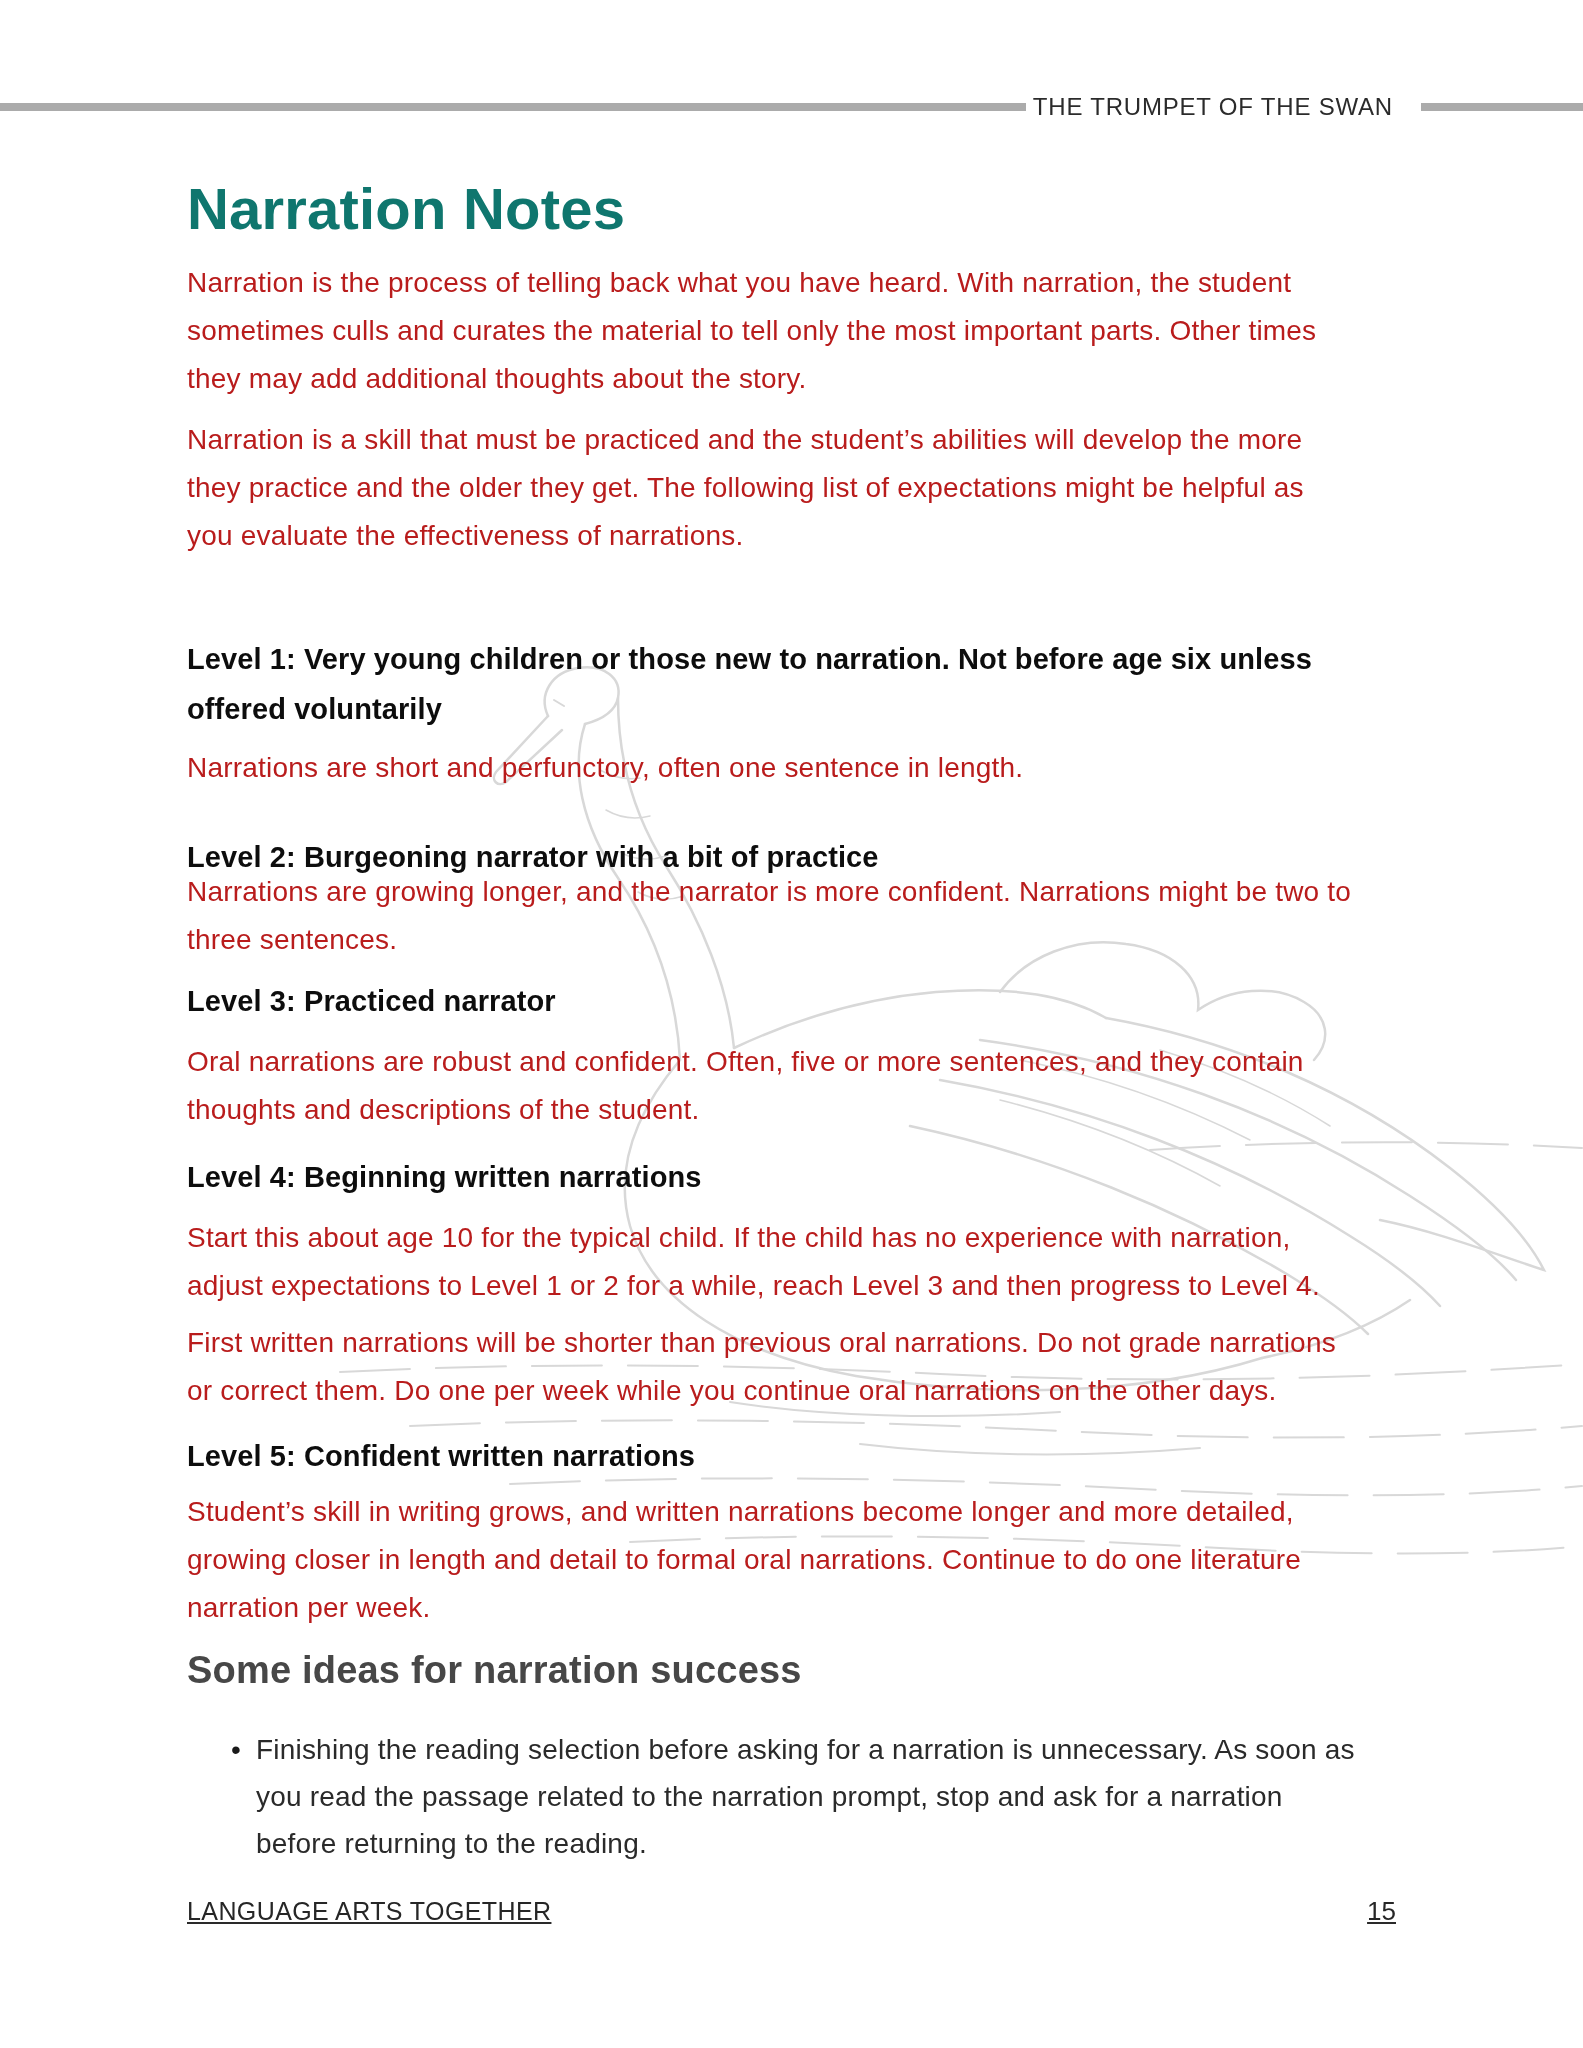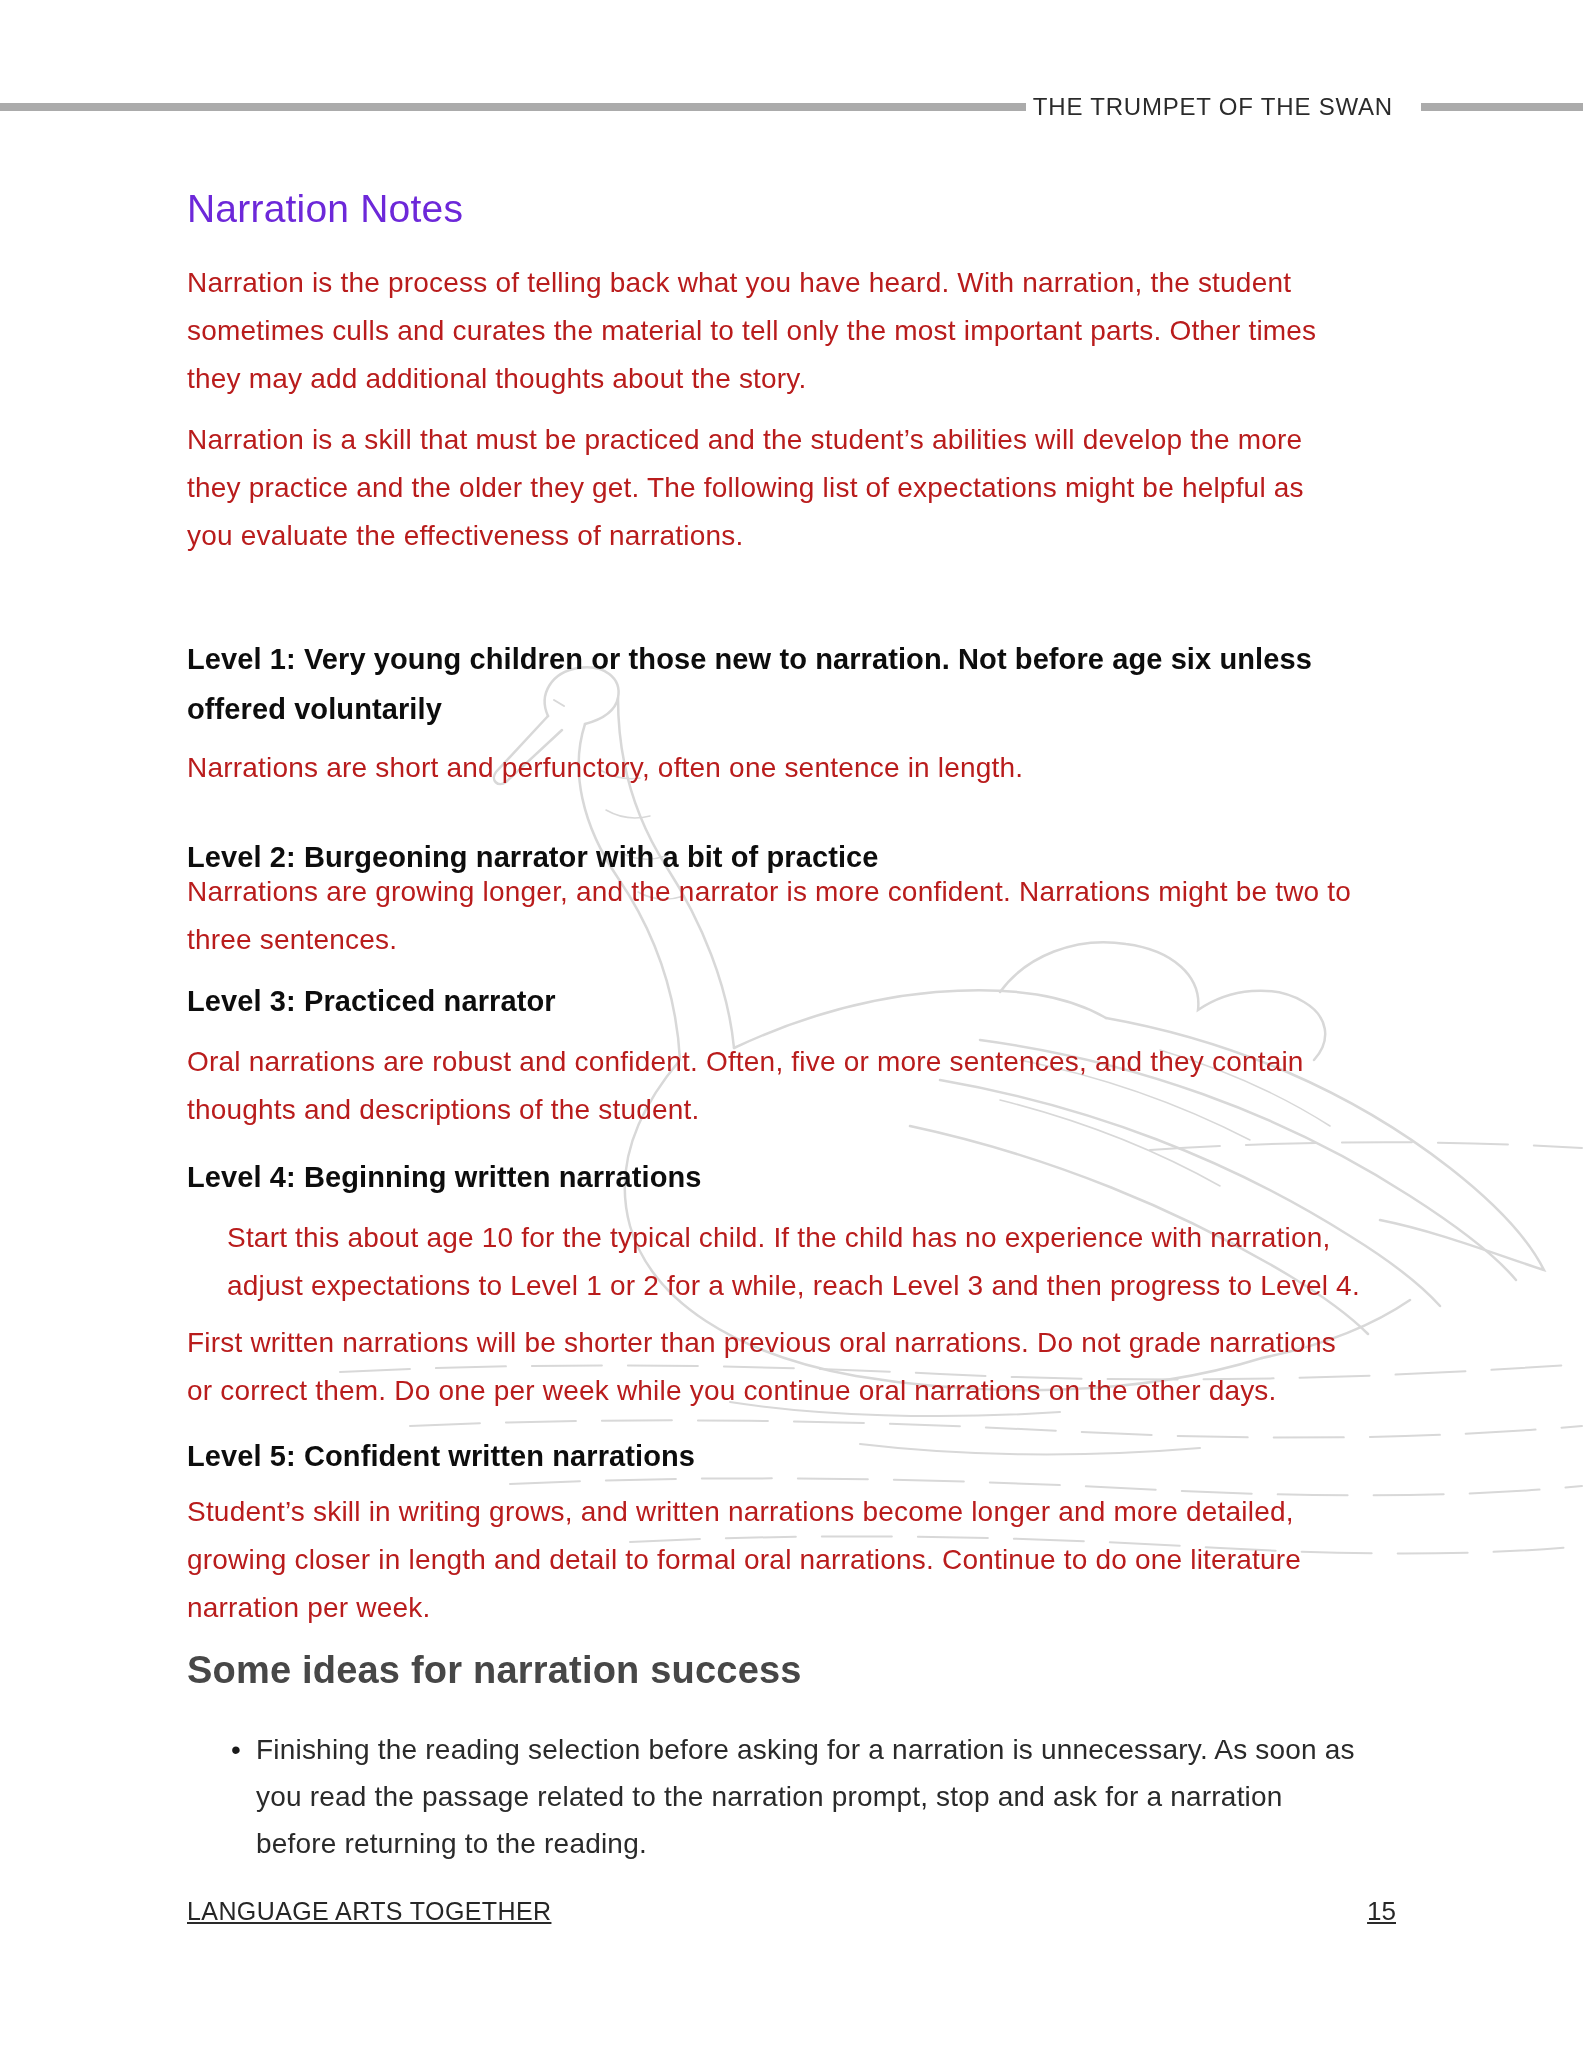--- a/index.html
+++ b/index.html
@@ -21,21 +21,21 @@
   }
   .rule{background:#ababab;height:8px;}
   .rule-left{flex:1;margin-right:7px;}
   .rule-right{width:162px;margin-left:28px;}
   .header-title{
     font-size:24px;letter-spacing:0.8px;color:#2b2b2b;white-space:nowrap;
   }
 
   .block{position:absolute;left:187px;width:1216px;}
   .page-title{
-    font-size:39px;font-weight:normal;color:#6d28d9;letter-spacing:0.2px;line-height:52px;
+    font-size:58px;font-weight:bold;color:#0f766e;letter-spacing:0.2px;line-height:52px;
   }
   .body-par{
     font-size:28px;line-height:48px;color:#b91c1c;white-space:pre-line;letter-spacing:0.2px;
   }
   .level-heading{
     font-size:29px;font-weight:bold;color:#0d0d0d;line-height:50px;white-space:pre-line;letter-spacing:0.1px;
   }
   .subheading{
     font-size:38px;font-weight:bold;color:#474747;line-height:46px;letter-spacing:0.2px;
   }
@@ -126,21 +126,21 @@
 
     <div class="block level-heading" style="top:832px;">Level 2: Burgeoning narrator with a bit of practice</div>
     <div class="block body-par" style="top:868px;">Narrations are growing longer, and the narrator is more confident. Narrations might be two to
 three sentences.</div>
 
     <div class="block level-heading" style="top:976px;">Level 3: Practiced narrator</div>
     <div class="block body-par" style="top:1038px;">Oral narrations are robust and confident. Often, five or more sentences, and they contain
 thoughts and descriptions of the student.</div>
 
     <div class="block level-heading" style="top:1152px;">Level 4: Beginning written narrations</div>
-    <div class="block body-par" style="top:1214px;margin-left:40px;">Start this about age 10 for the typical child. If the child has no experience with narration,
+    <div class="block body-par" style="top:1214px;">Start this about age 10 for the typical child. If the child has no experience with narration,
 adjust expectations to Level 1 or 2 for a while, reach Level 3 and then progress to Level 4.</div>
     <div class="block body-par" style="top:1319px;">First written narrations will be shorter than previous oral narrations. Do not grade narrations
 or correct them. Do one per week while you continue oral narrations on the other days.</div>
 
     <div class="block level-heading" style="top:1431px;">Level 5: Confident written narrations</div>
     <div class="block body-par" style="top:1488px;">Student’s skill in writing grows, and written narrations become longer and more detailed,
 growing closer in length and detail to formal oral narrations. Continue to do one literature
 narration per week.</div>
 
     <div class="block subheading" style="top:1647px;">Some ideas for narration success</div>

